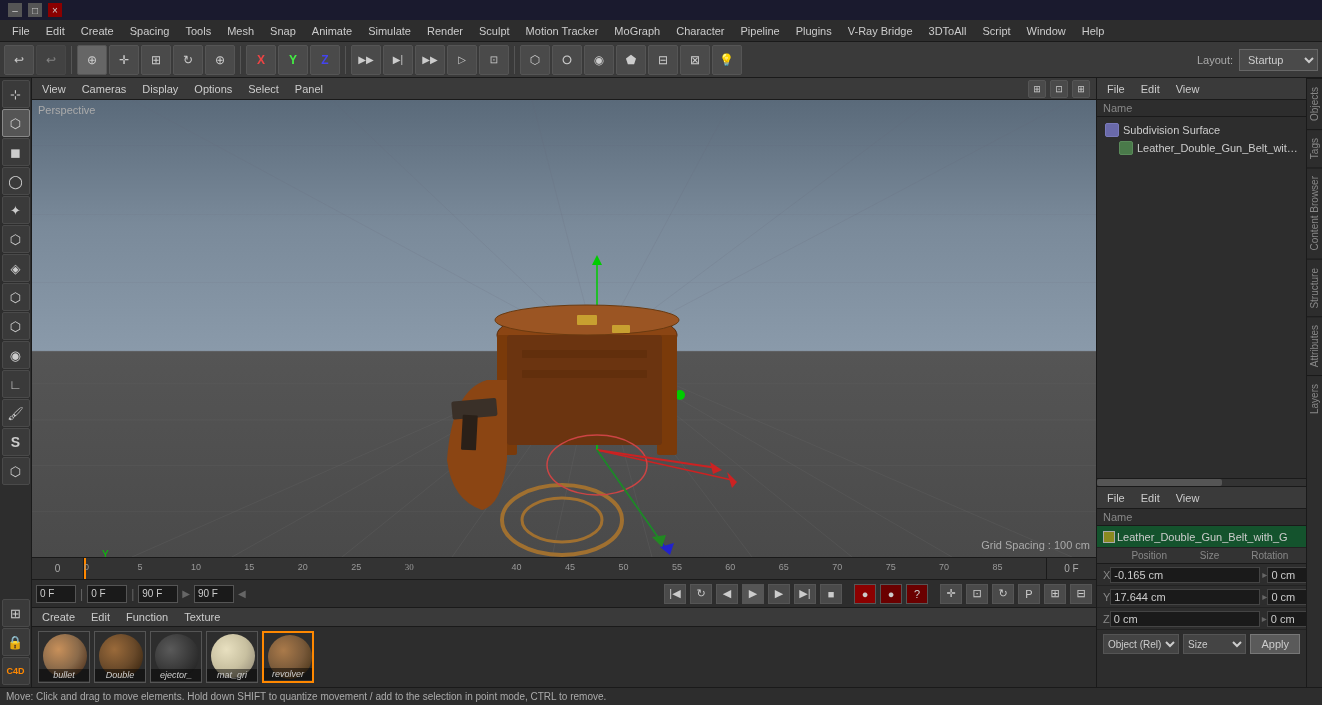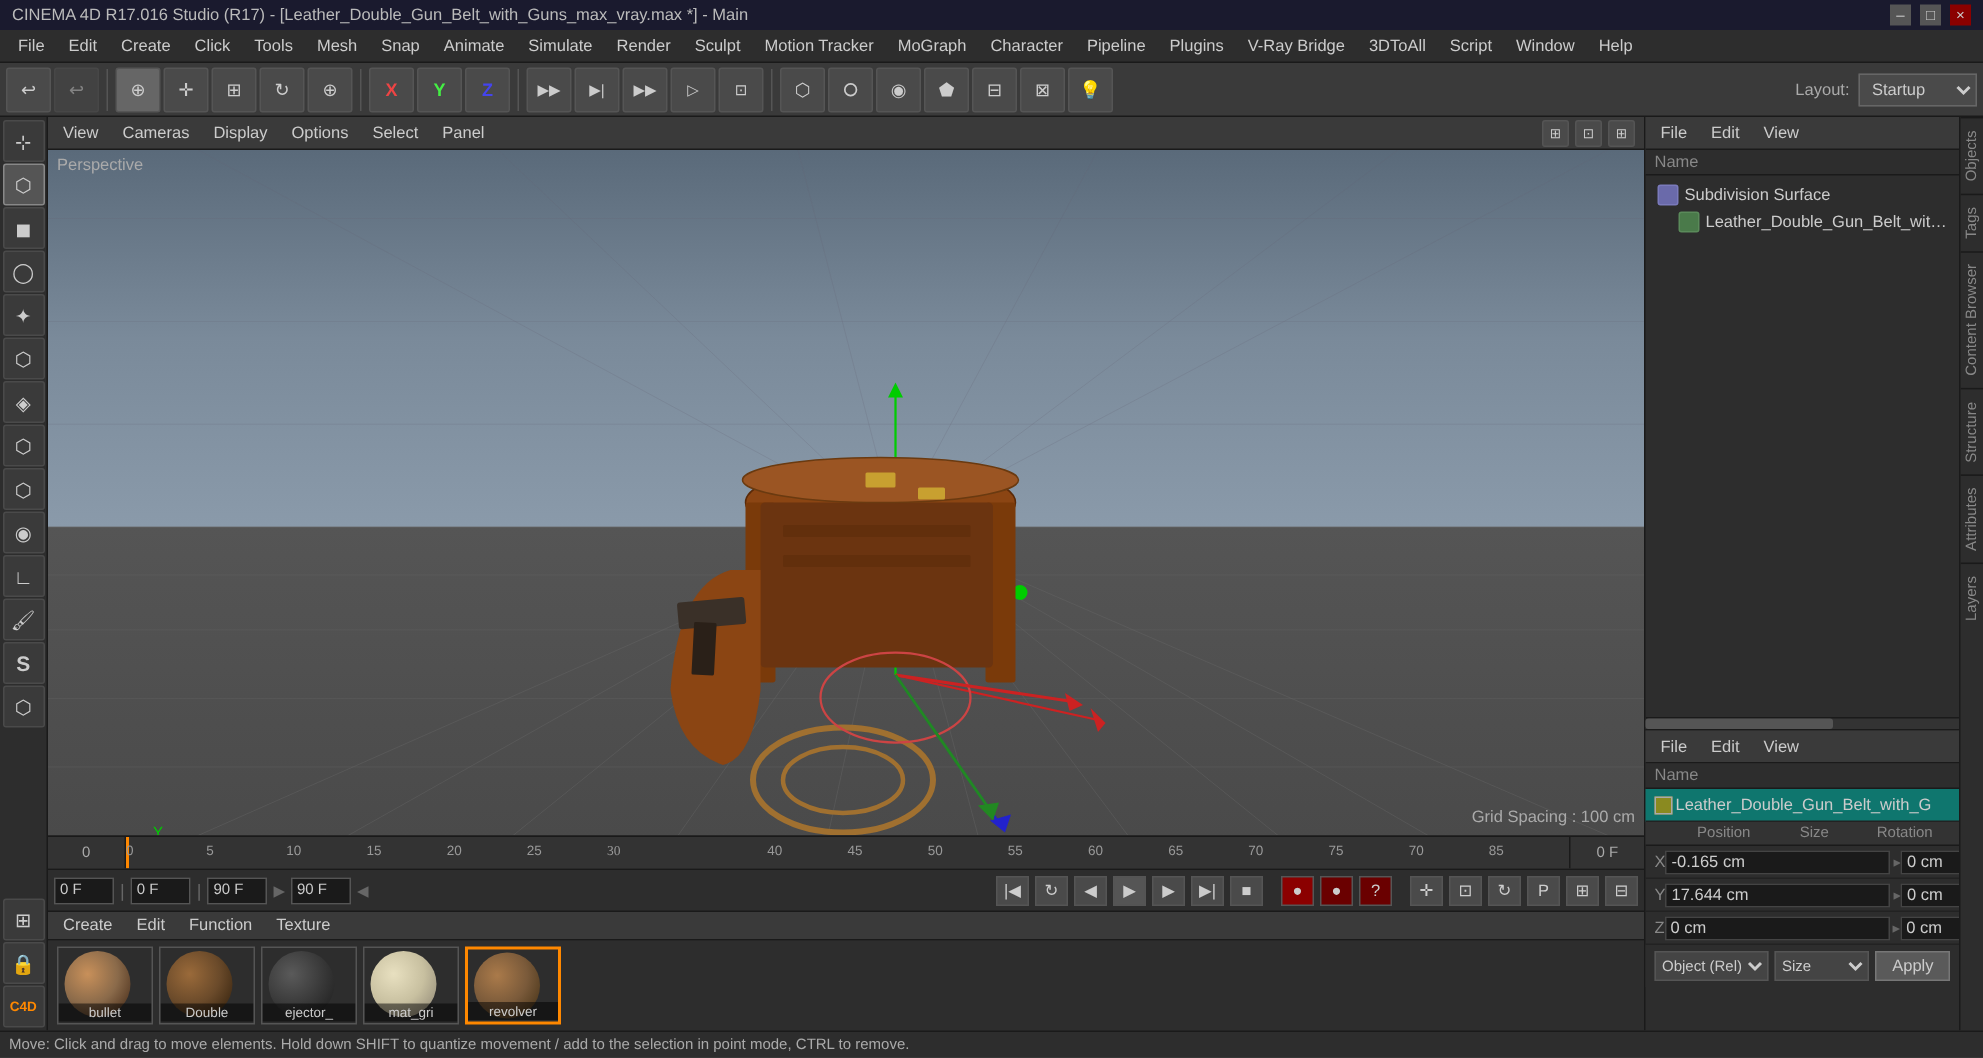--- a/index.html
+++ b/index.html
@@ -255,29 +255,30 @@
       border-bottom: 1px solid #1a1a1a;
     }
     #material-items {
       display: flex;
       align-items: center;
       padding: 4px 6px;
       gap: 4px;
       flex: 1;
     }
     .material-thumb {
-      width: 64px; height: 52px;
+      width: 52px; height: 52px;
       border: 1px solid #555;
       cursor: pointer;
       display: flex;
       flex-direction: column;
       align-items: center;
       justify-content: flex-end;
       position: relative;
       overflow: hidden;
+      font-style: italic;
     }
     .material-thumb.selected { border-color: #ff8800; border-width: 2px; }
     .material-thumb .mat-sphere {
       width: 44px; height: 44px;
       border-radius: 50%;
       position: absolute;
       top: 2px;
       left: 4px;
     }
     .material-thumb .mat-label {
@@ -439,33 +440,32 @@
     .vp-svg {
       position: absolute;
       top: 0; left: 0;
       width: 100%; height: 100%;
     }
   </style>
 </head>
 <body>
 
 <div id="title-bar">
-  <span style="font-size:11px; color:#bbb;">CINEMA 4D R17.016 Studio (R17) - [Leather_Double_Gun_Belt_with_Guns_max_vray.max *] - Main</span>
   <div class="win-controls">
     <button class="win-btn">–</button>
     <button class="win-btn">□</button>
     <button class="win-btn" style="background:#8b0000;">×</button>
   </div>
 </div>
 
 <div id="menu-bar">
     <span class="menu-item">File</span>
     <span class="menu-item">Edit</span>
     <span class="menu-item">Create</span>
-    <span class="menu-item">Click</span>
+    <span class="menu-item">Spacing</span>
     <span class="menu-item">Tools</span>
     <span class="menu-item">Mesh</span>
     <span class="menu-item">Snap</span>
     <span class="menu-item">Animate</span>
     <span class="menu-item">Simulate</span>
     <span class="menu-item">Render</span>
     <span class="menu-item">Sculpt</span>
     <span class="menu-item">Motion Tracker</span>
     <span class="menu-item">MoGraph</span>
     <span class="menu-item">Character</span>
@@ -790,21 +790,21 @@
     <div id="attributes-panel">
       <div class="panel-header">
         <span class="panel-header-btn">File</span>
         <span class="panel-header-btn">Edit</span>
         <span class="panel-header-btn">View</span>
       </div>
 
       <div style="padding: 2px 6px; background:#2d2d2d; border-bottom:1px solid #1a1a1a;">
         <span style="font-size:11px; color:#888;">Name</span>
       </div>
-      <div class="attr-row" style="background:#0f766e;">
+      <div class="attr-row" style="background:#14532d;">
         <div style="display:flex; align-items:center; gap:2px;">
           <div style="width:12px; height:12px; background:#8a8a20; border:1px solid #aaa; flex-shrink:0;"></div>
           <span style="font-size:11px; color:#ccc; white-space:nowrap; overflow:hidden; text-overflow:ellipsis; max-width:185px;">Leather_Double_Gun_Belt_with_G</span>
         </div>
       </div>
 
       <div style="display:flex; background:#333; border-bottom:1px solid #1a1a1a; padding:2px 6px;">
         <div style="width:16px;"></div>
         <div style="flex:1; text-align:center; font-size:10px; color:#888;">Position</div>
         <div style="flex:1; text-align:center; font-size:10px; color:#888;">Size</div>

